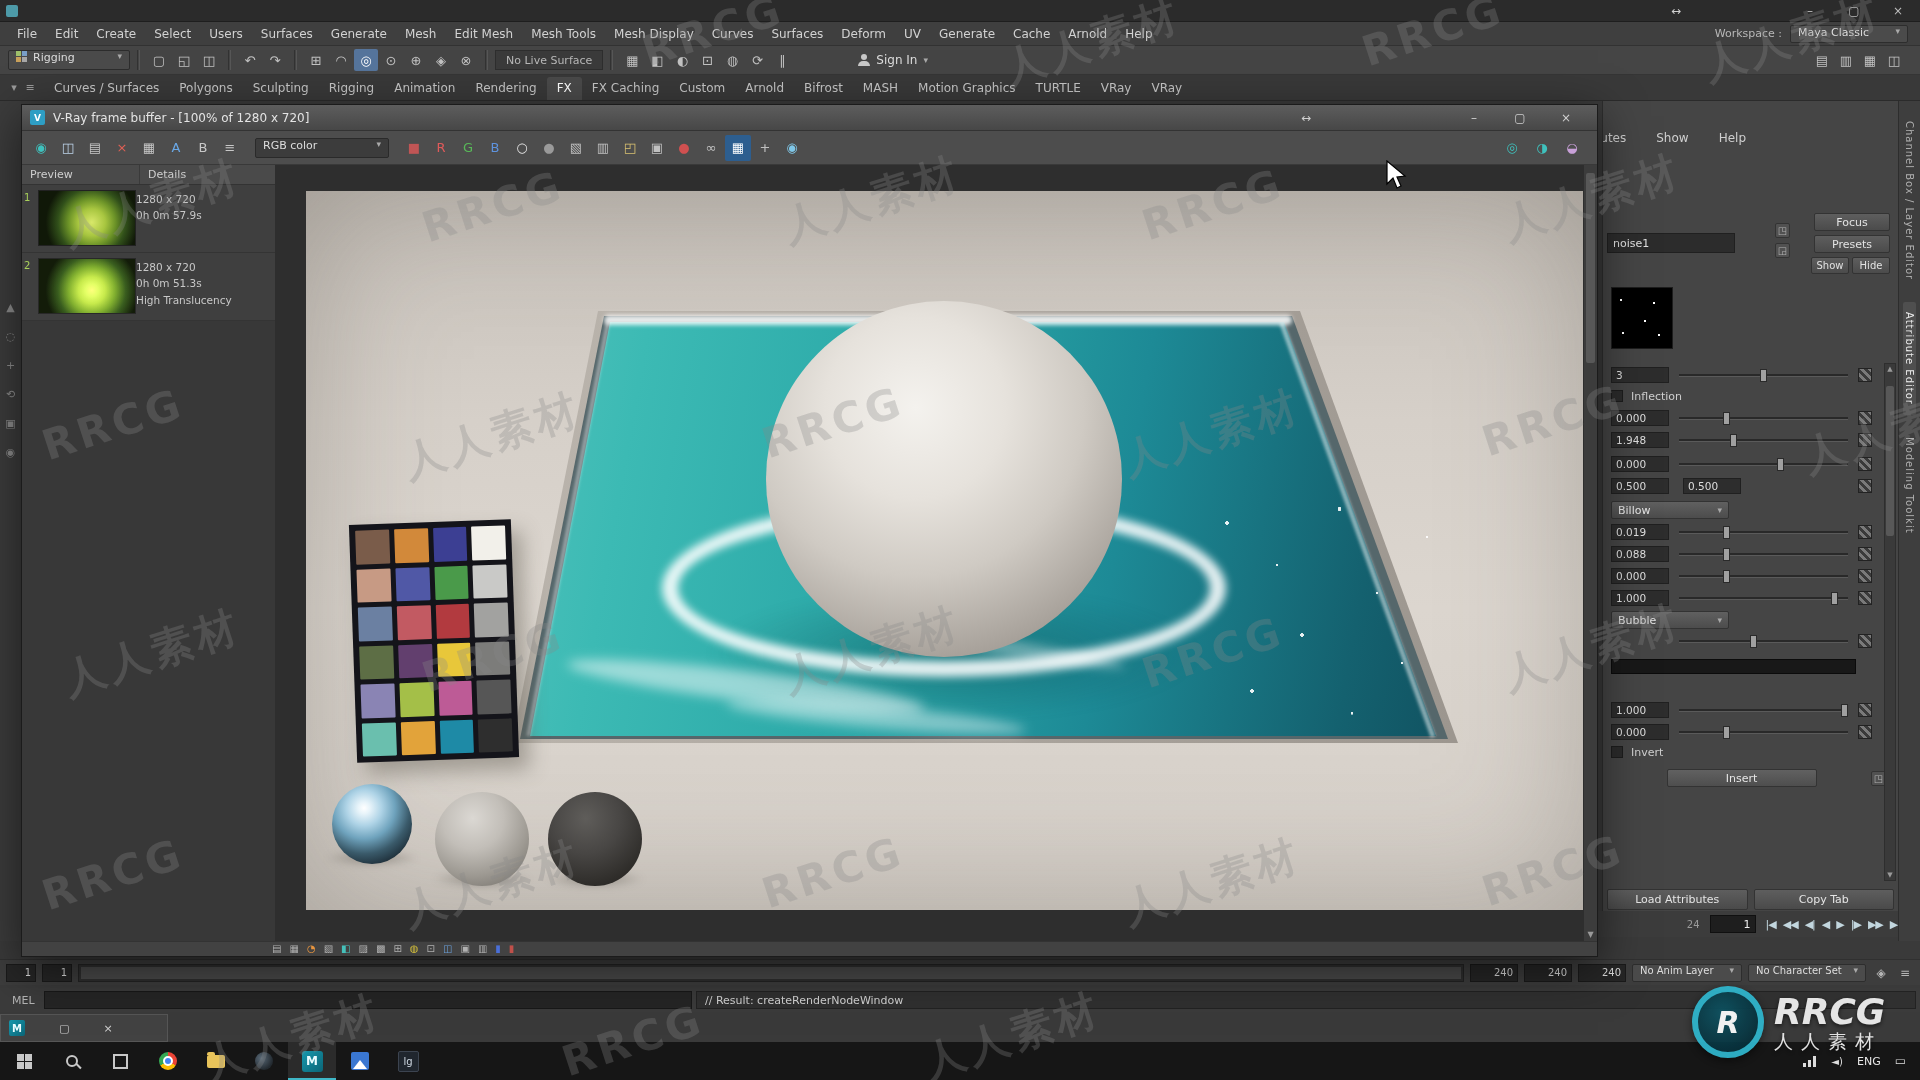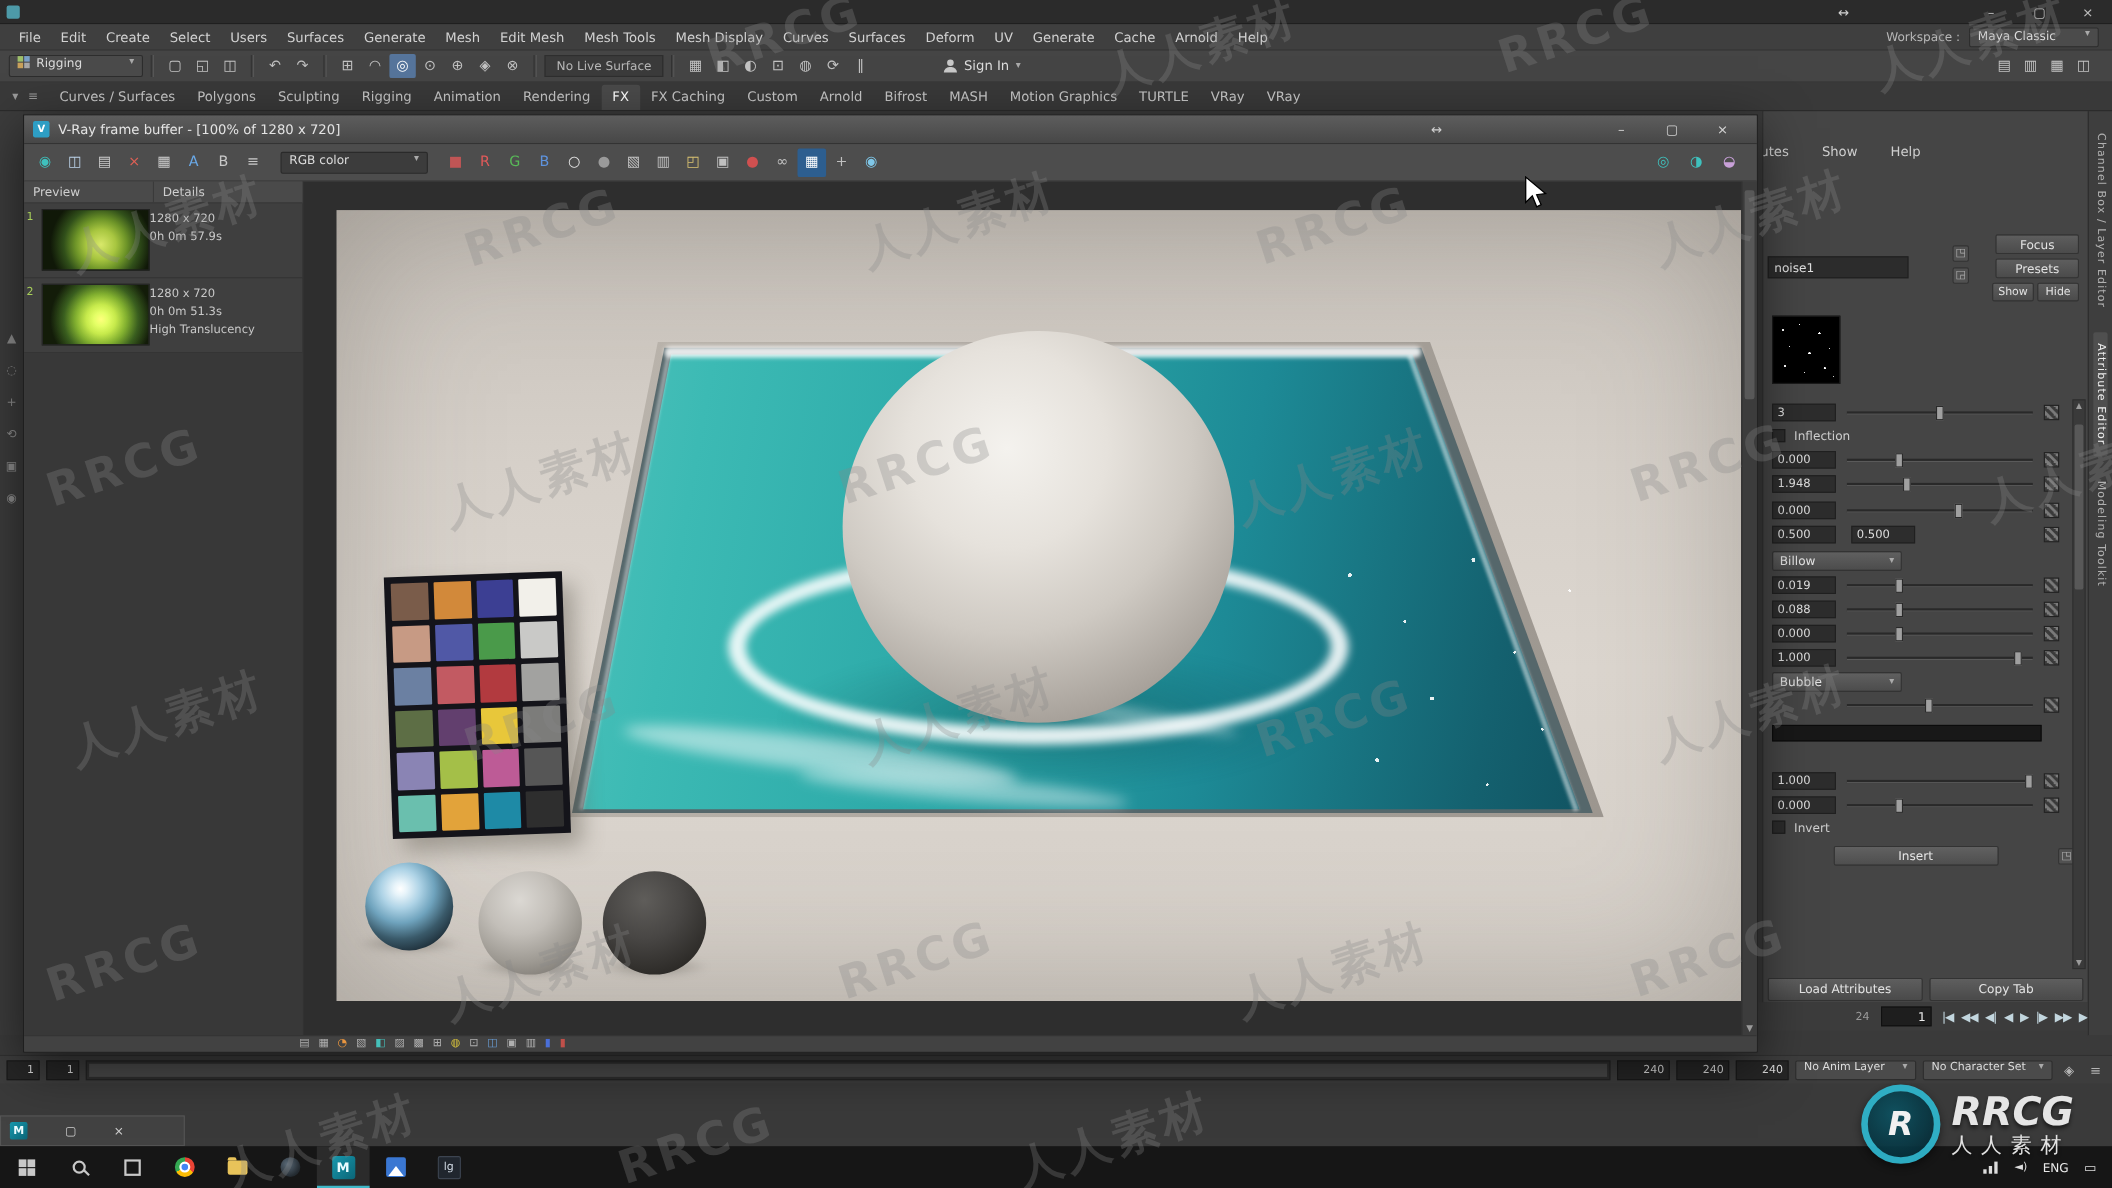--- a/index.html
+++ b/index.html
@@ -514,20 +514,25 @@
         <i>▾</i>
       </span>
     <span class="dd rr-dd" style="width:118px">
         <span>No Character Set</span>
         <i>▾</i>
       </span>
     <span class="rr-ic">◈</span>
     <span class="rr-ic">≡</span>
   </div>
 
+  <div id="mel-row">
+    <span id="mel-label">MEL</span>
+    <div id="mel-input"></div>
+    <div id="mel-result">// Result: createRenderNodeWindow</div>
+  </div>
 
   <div id="mini-window">
     <span id="mini-icon">M</span>
     <span class="mini-btn">▢</span>
     <span class="mini-btn">×</span>
   </div>
 
   <div id="taskbar">
     <div class="tb-btn">
         <span class="win-logo"></span>

